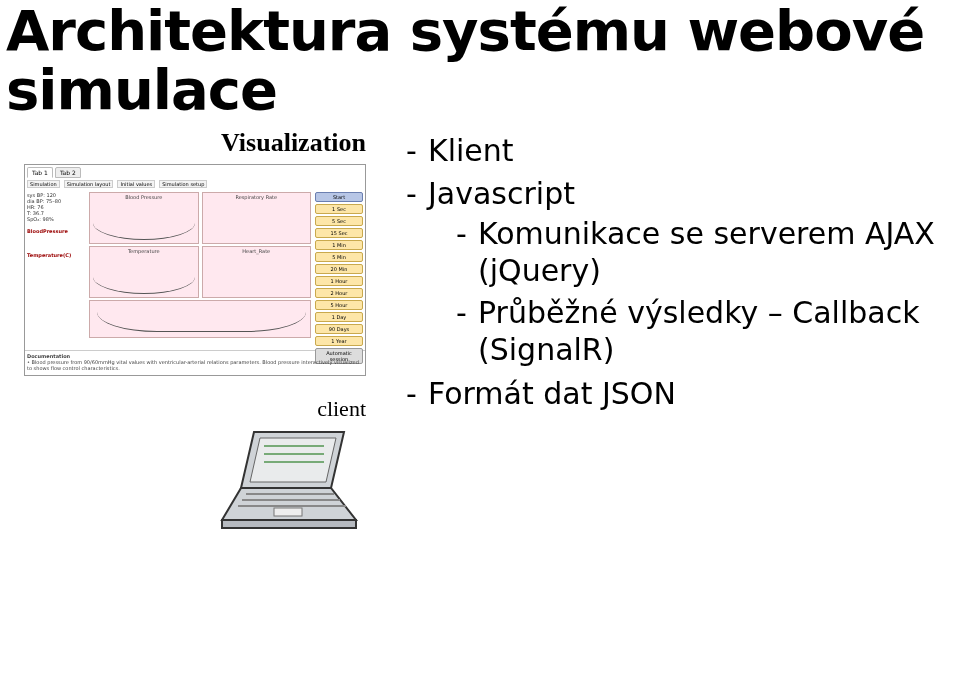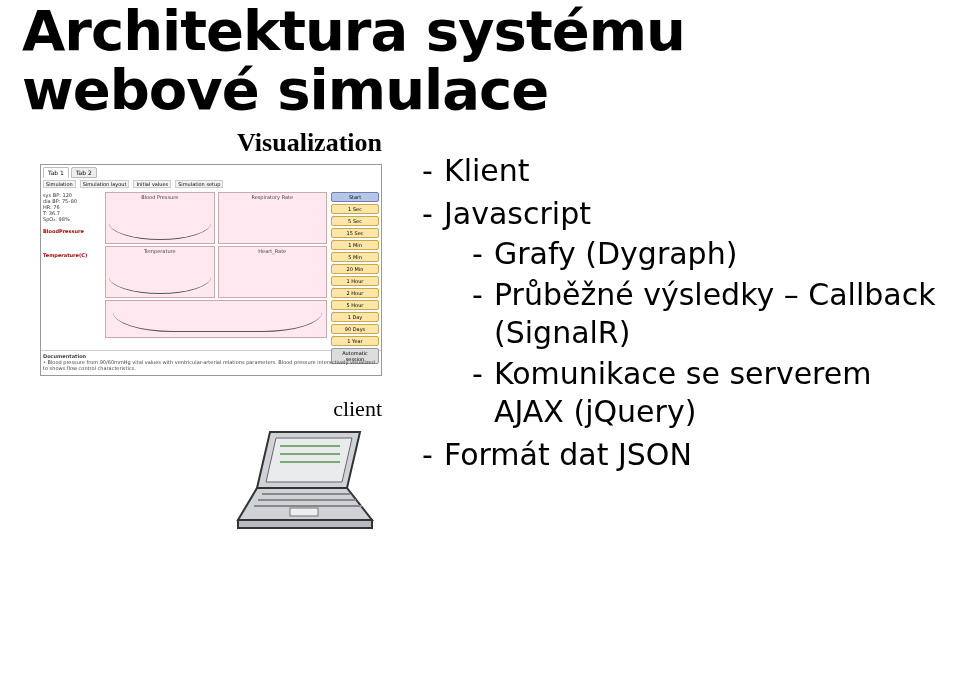--- a/index.html
+++ b/index.html
@@ -7,21 +7,21 @@
     padding: 0;
     background: #fff;
     font-family: "DejaVu Sans", Verdana, Arial, sans-serif;
     color: #000;
   }
   .page {
     width: 960px;
     height: 593px;
     position: relative;
     box-sizing: border-box;
-    padding: 0 22px;
+    padding: 0 6px;
   }
   .title {
     font-size: 56px;
     line-height: 1.05;
     font-weight: bold;
     letter-spacing: -1px;
     margin: 0;
     padding-top: 2px;
   }
   .content {
@@ -154,21 +154,20 @@
     height: 110px;
     position: relative;
   }
   .laptop svg { width: 100%; height: 100%; display: block; }
 
   
   .rightcol {
     flex: 1;
     padding-left: 40px;
     font-size: 30px;
-    margin-top: 20px;
   }
   ul.bullets {
     list-style: none;
     margin: 4px 0 0 0;
     padding: 0;
   }
   ul.bullets > li {
     position: relative;
     padding-left: 22px;
     margin-bottom: 6px;
@@ -305,23 +304,22 @@
         </svg>
       </div>
     </div>
 
     <div class="rightcol">
       <ul class="bullets">
         <li><span>Klient</span></li>
         <li>
           <span>Javascript</span>
           <ul class="sub">
-            <li><span>Grafy (Dygraph)</span></li>
+            <li><span>Komunikace se serverem AJAX (jQuery)</span></li>
             <li><span>Průběžné výsledky – Callback (SignalR)</span></li>
-            <li><span>Komunikace se serverem AJAX (jQuery)</span></li>
           </ul>
         </li>
         <li><span>Formát dat JSON</span></li>
       </ul>
     </div>
 
   </div>
 </div>
 
 </body></html>

